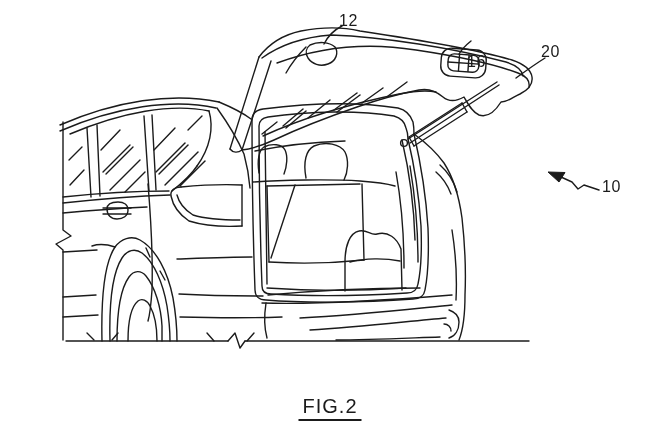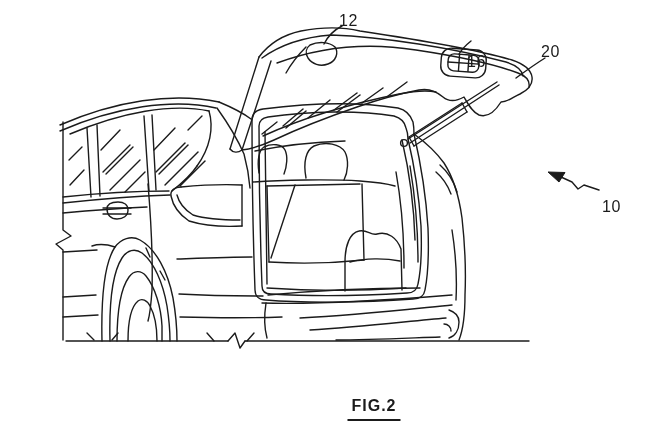--- a/index.html
+++ b/index.html
@@ -13,25 +13,25 @@
   .lines path, .lines line, .lines polyline, .lines circle, .lines rect{
     fill:none;stroke:#1b1b1b;stroke-width:1.4;stroke-linecap:round;stroke-linejoin:round;
   }
   .ref{
     position:absolute;font-size:16px;line-height:16px;font-weight:500;
     letter-spacing:0.5px;color:#1b1b1b;user-select:none;
   }
   #ref12{left:339px;top:13px;}
   #ref16{left:467px;top:28px;margin-top:26px;}
   #ref22{left:541px;top:44px;}
-  #ref10{left:602px;top:179px;margin-top:20px;}
+  #ref10{left:602px;top:179px;}
   .caption{
     position:absolute;left:50%;top:396px;transform:translateX(-50%);
-    font-size:16px;line-height:20px;font-weight:bold;letter-spacing:1px;
-    border-bottom:2.5px solid #1b1b1b;padding:0 4px 3px 4px;margin-left:44px;
+    font-size:20px;line-height:20px;font-weight:normal;letter-spacing:1px;
+    border-bottom:2.5px solid #1b1b1b;padding:0 4px 3px 4px;
   }
 </style>
 </head>
 <body>
 
 <div class="stage">
 
   <svg width="660" height="438" viewBox="0 0 660 438" class="lines" aria-hidden="true">
 
     <g>

